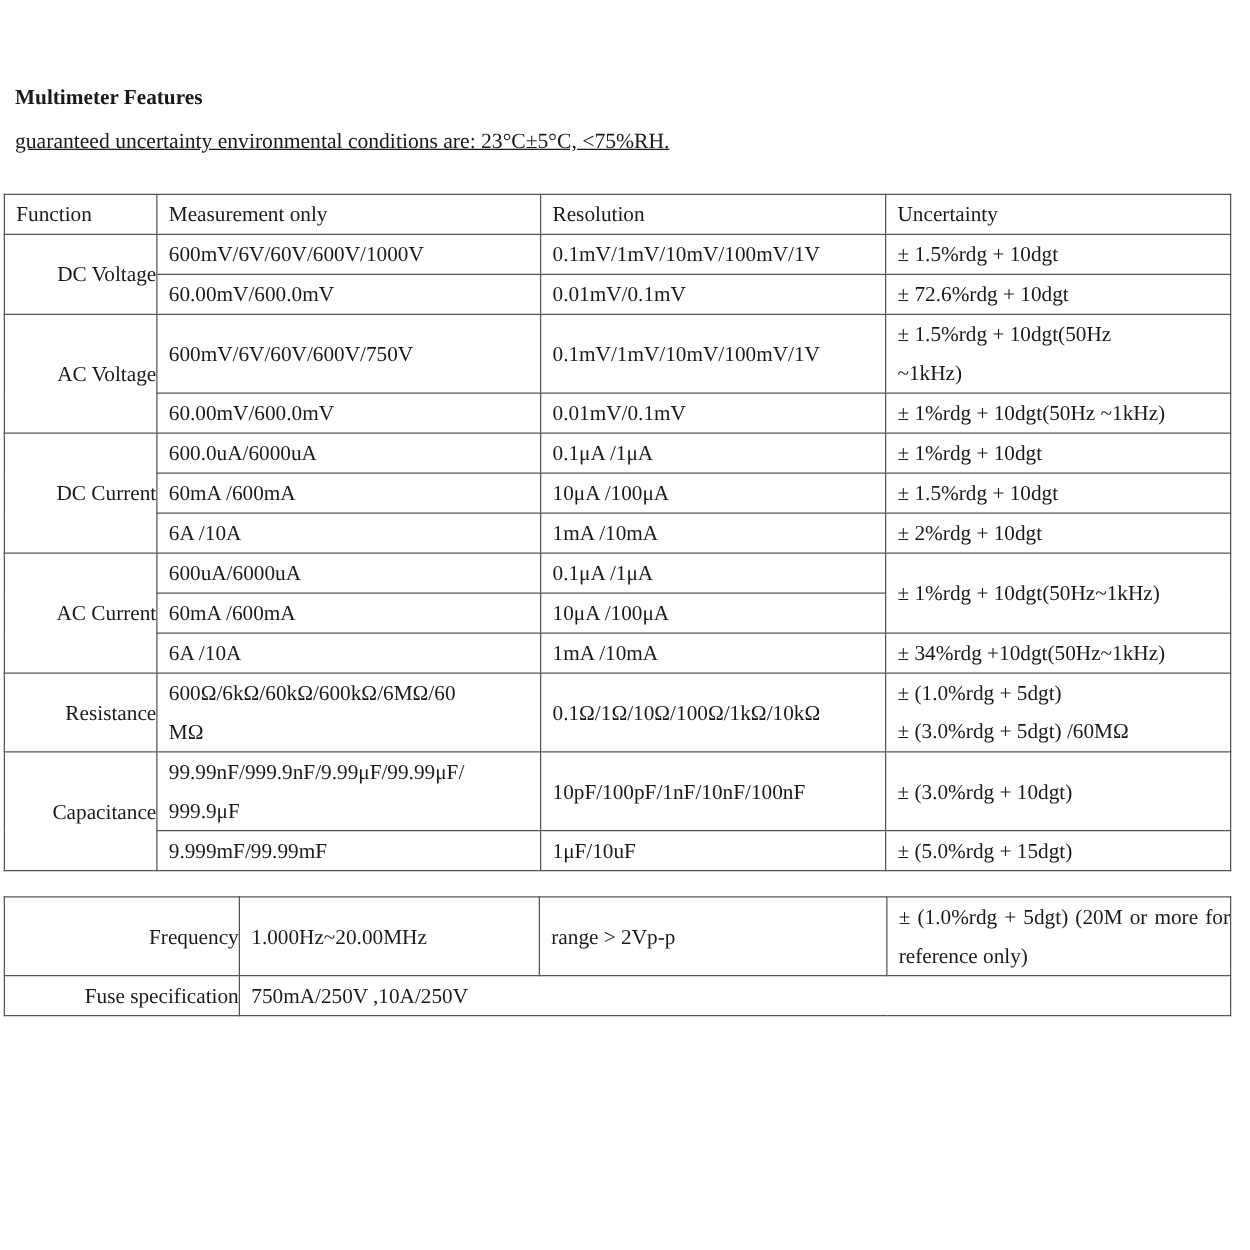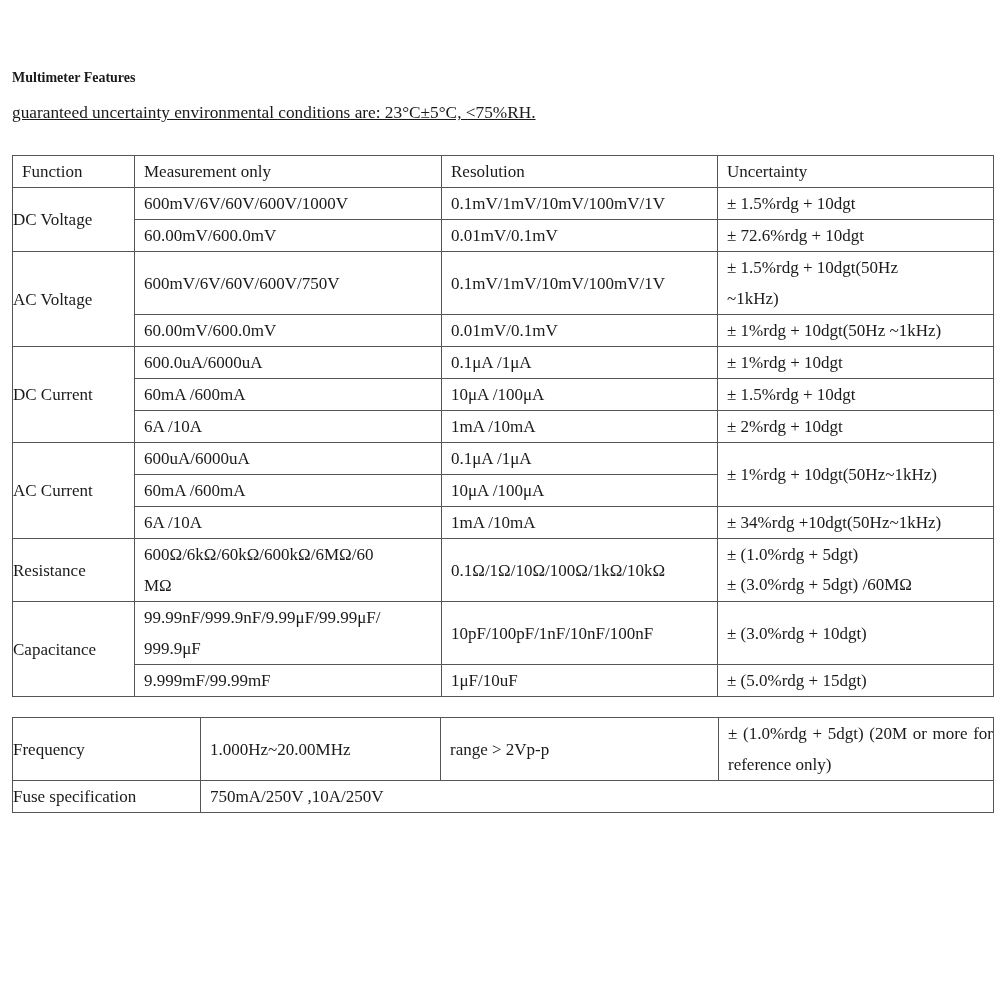--- a/index.html
+++ b/index.html
@@ -3,41 +3,41 @@
 <meta charset="utf-8">
 <style>
   html, body { margin: 0; padding: 0; background: #ffffff; }
   body {
     width: 1000px; height: 1000px; position: relative; overflow: hidden;
     font-family: "Liberation Serif", "DejaVu Serif", serif;
     color: #1a1a1a;
   }
   .title {
     position: absolute; left: 12px; top: 67px;
-    font-weight: bold; font-size: 14px; line-height: 22px;
+    font-weight: bold; font-size: 17px; line-height: 22px;
   }
   .para {
     position: absolute; left: 12px; top: 97px; width: 982px;
     font-size: 17.3px; line-height: 31px;
     text-align: justify; text-align-last: left;
   }
   .para .indent { display: inline-block; width: 36px; }
   .para .l1 { display: block; text-align: justify; text-align-last: justify; word-spacing: 2px; }
   .para .l2 { display: block; text-decoration: underline; }
 
   table {
-    position: absolute; left: 12px; border-collapse: collapse;
+    position: absolute; left: 3px; border-collapse: collapse;
     table-layout: fixed; font-size: 17px;
   }
   td {
     border: 1.5px solid #555555;
     padding: 0 0 0 9px; vertical-align: middle;
     line-height: 31px; white-space: nowrap;
   }
-  td.fn { text-align: left; padding: 0; margin-left: 36px; }
+  td.fn { text-align: right; padding: 0; margin-left: 36px; }
   #t1 { top: 155px; width: 981px; }
   #t2 { top: 717px; width: 981px; border-radius: 18px; }
   .h32 { height: 32px; }
   .h31 { height: 31px; }
   .h63 { height: 63px; }
   .h62 { height: 62px; }
   .unc2 { line-height: 30px; }
   .frequnc { white-space: normal; line-height: 31px; text-align: justify; text-align-last: left; }
 </style>
 </head>

